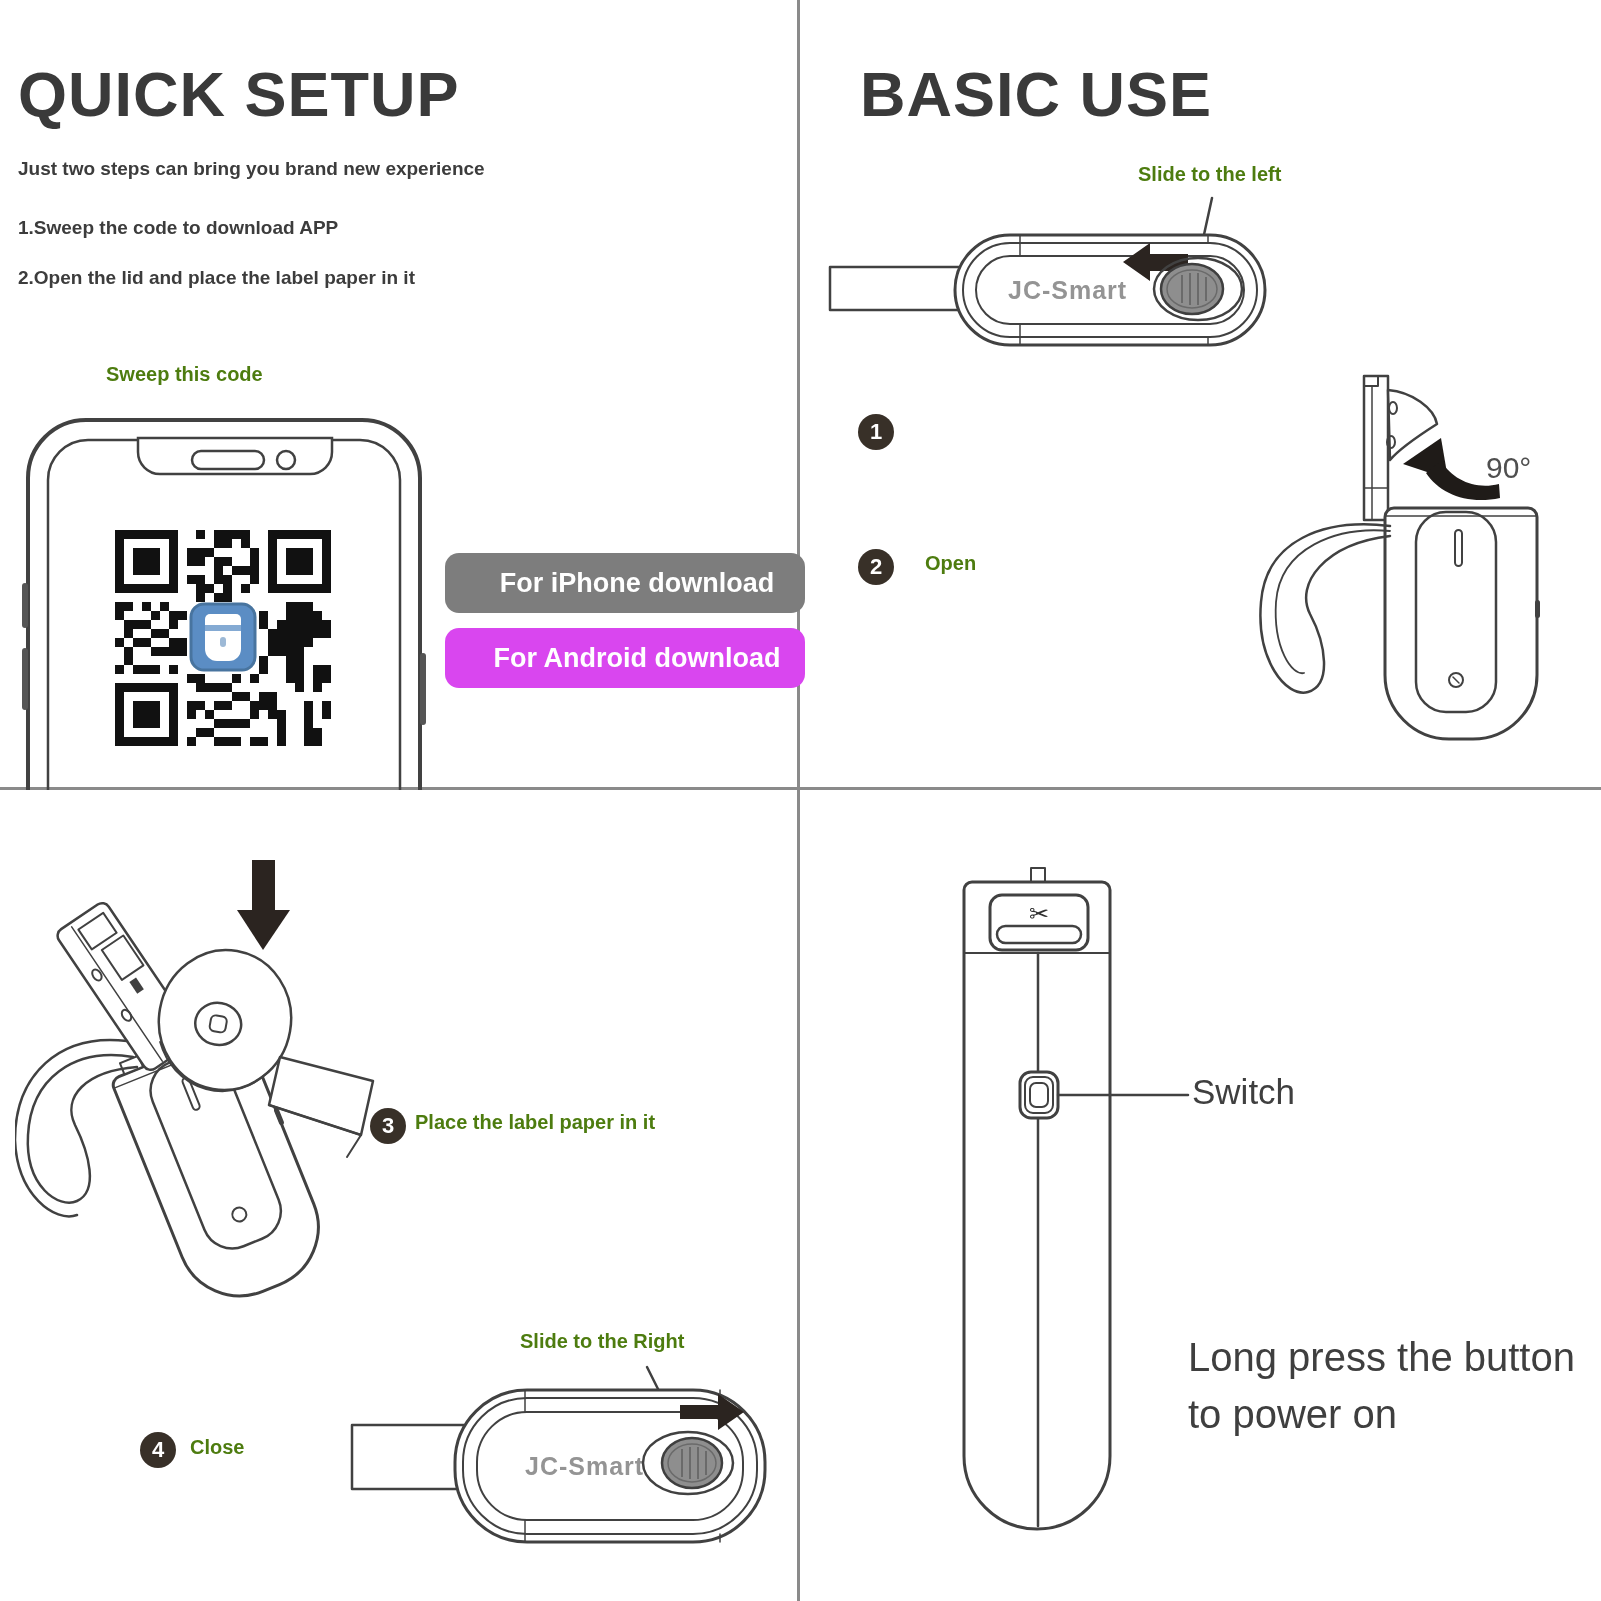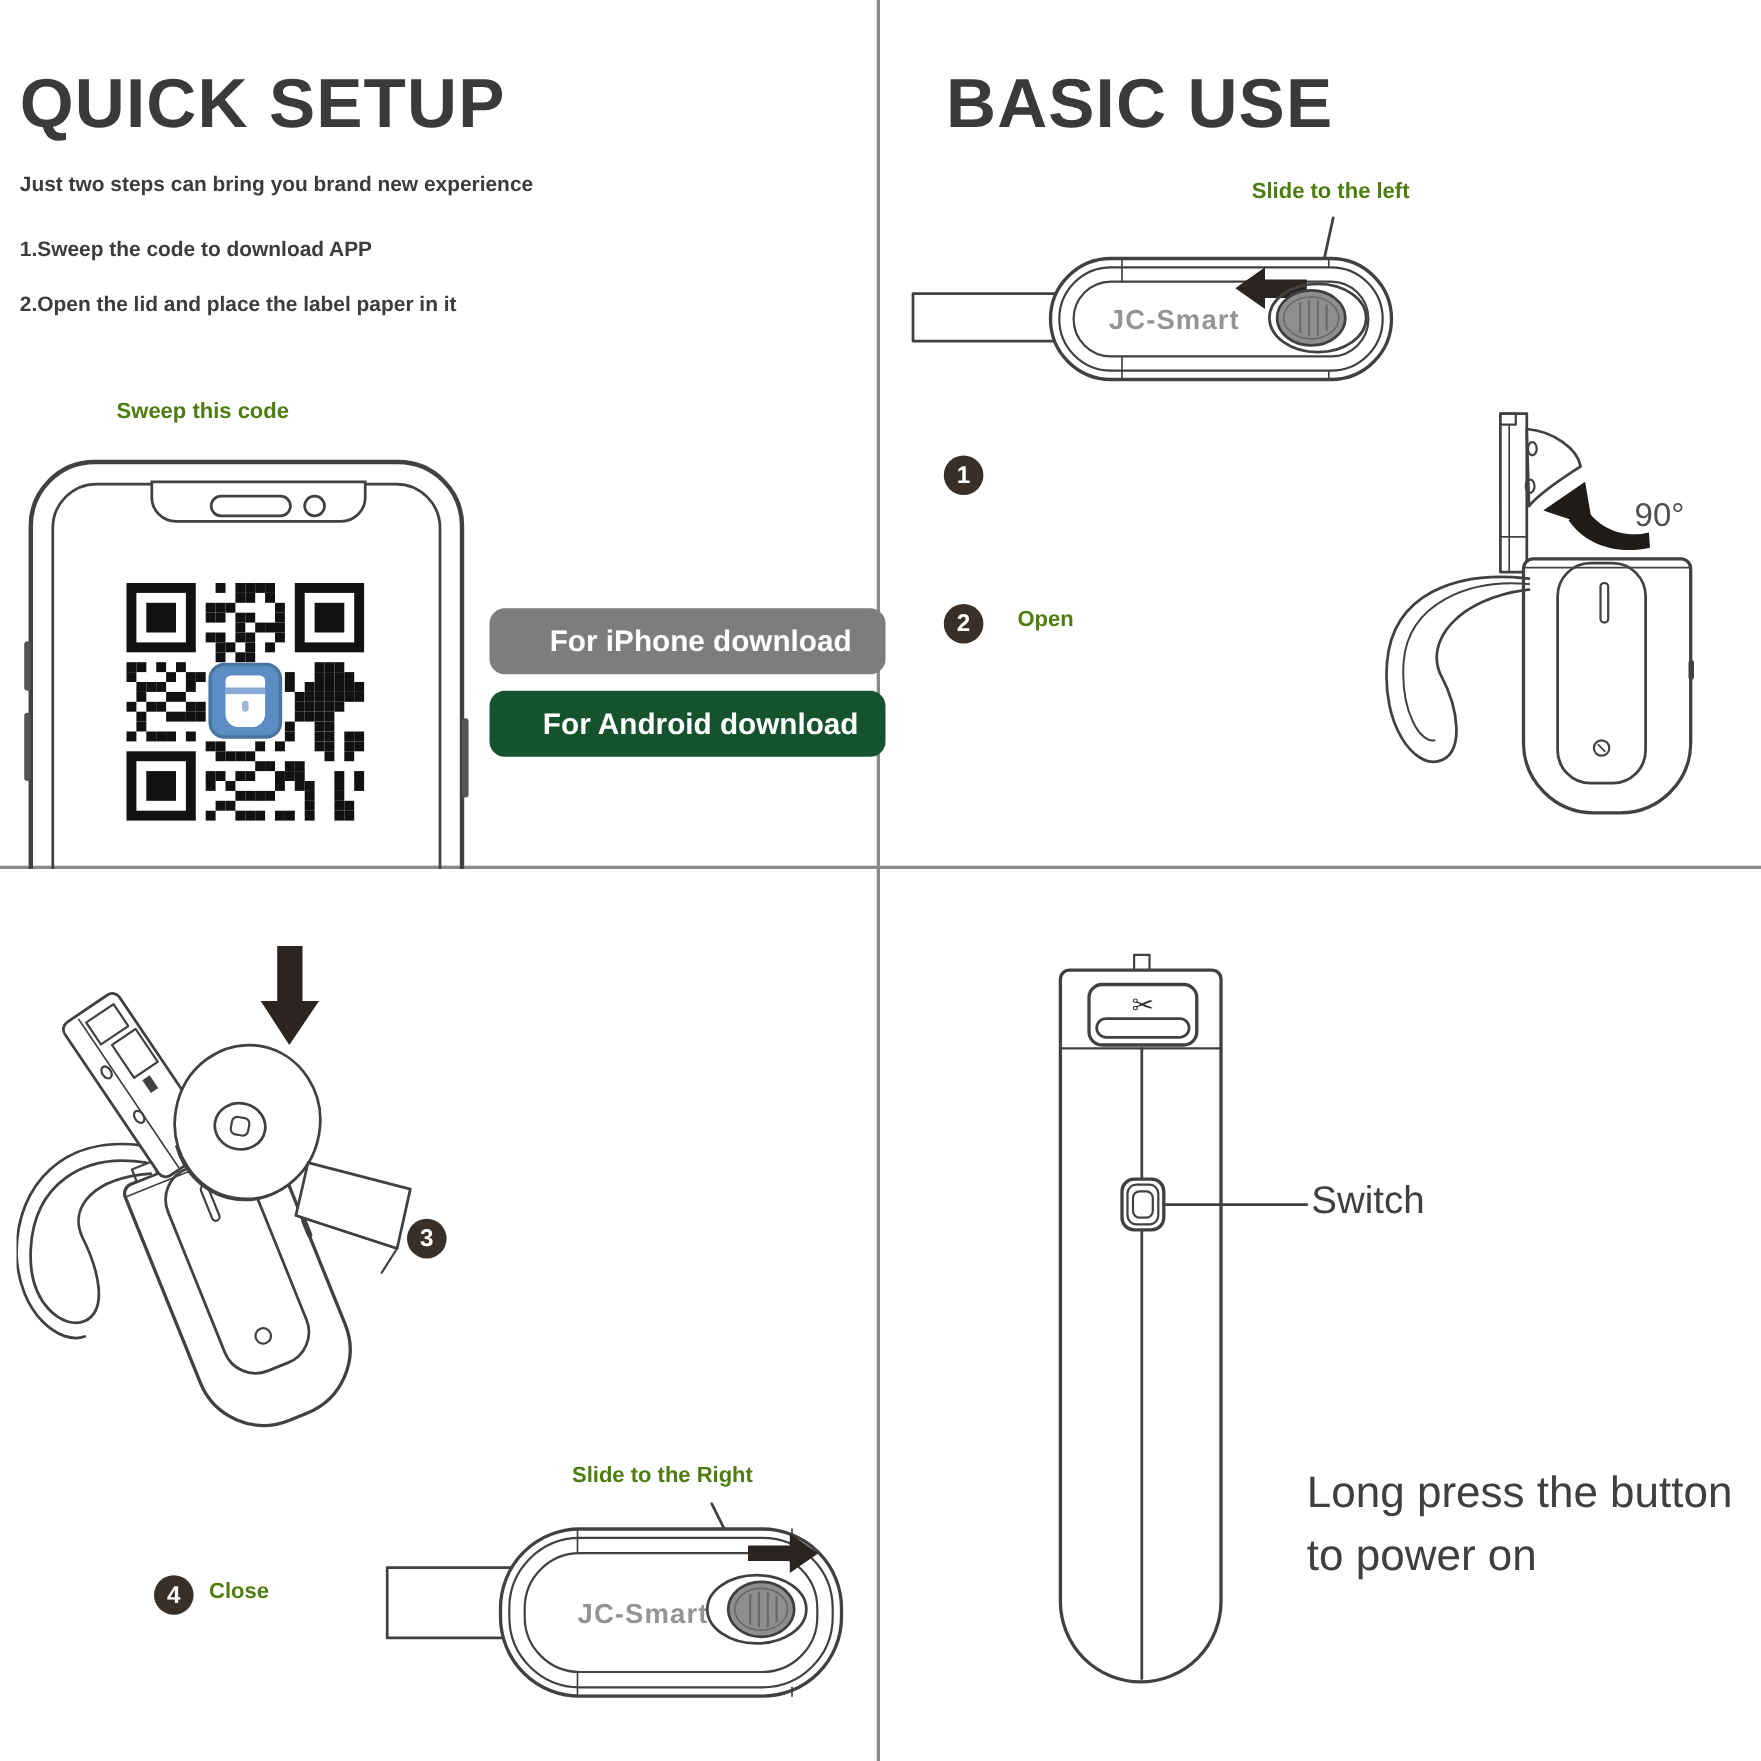--- a/index.html
+++ b/index.html
@@ -220,21 +220,21 @@
       <g transform="translate(76,74)">
         <rect x="0" y="0" width="64" height="66" rx="13" fill="#5b8dc4" stroke="#48749f" stroke-width="3"></rect>
         <path d="M19,10 h26 a5,5 0 0 1 5,5 v30 a12,12 0 0 1 -12,12 h-12 a12,12 0 0 1 -12,-12 v-30 a5,5 0 0 1 5,-5 z" fill="#fff"></path>
         <rect x="14" y="21" width="36" height="6" fill="#5b8dc4" opacity="0.75"></rect>
         <rect x="29" y="33" width="6" height="10" rx="3" fill="#9db9d6"></rect>
       </g>
     </g>
   </svg>
 
   <div class="abs dl-btn" style="left: 445px; top: 553px; background: rgb(125, 125, 125);">For iPhone download</div>
-  <div class="abs dl-btn" style="left: 445px; top: 628px; background: #14532d;">For Android download</div>
+  <div class="abs dl-btn" style="left: 445px; top: 628px; background: #d946ef;">For Android download</div>
 
   <div class="abs h1" style="left:860px;top:58px;">BASIC USE</div>
   <div class="abs label" style="left:1138px;top:163px;">Slide to the left</div>
 
   <svg class="abs" style="left:820px;top:195px;" width="480" height="190" viewBox="0 0 480 190">
     <line x1="392" y1="3" x2="373" y2="90" class="sk" stroke-width="2.5"></line>
     <rect x="10" y="72" width="132" height="43" class="skw" stroke-width="2.5"></rect>
     <rect x="135" y="40" width="310" height="110" rx="55" class="skw" stroke-width="3"></rect>
     <rect x="143" y="48" width="294" height="94" rx="47" class="sk" stroke-width="2"></rect>
     <rect x="156" y="61" width="268" height="68" rx="34" class="sk" stroke-width="2"></rect>
@@ -316,20 +316,21 @@
       <path d="M265,222 L358,246 L346,300 L254,270 Z" class="skw" stroke-width="2.5"></path>
       <path d="M254,270 L346,300 L332,322" class="sk" stroke-width="2"></path>
     </g>
     <g>
       <path d="M118,222 C58,212 16,244 13,300 C10,352 44,374 62,366 C84,356 74,318 60,290 C47,262 70,236 122,232" class="sk" stroke-width="2.5"></path>
       <path d="M112,206 C44,198 0,240 0,305 C2,360 40,388 62,380" class="sk" stroke-width="2.5"></path>
     </g>
   </svg>
 
   <div class="abs step-circle" style="left: 370px; top: 1108px; background: rgb(56, 48, 40);">3</div>
+  <div class="abs label" style="left:415px;top:1111px;">Place the label paper in it</div>
 
   <div class="abs label" style="left:520px;top:1330px;">Slide to the Right</div>
 
   <div class="abs step-circle" style="left: 140px; top: 1432px; background: rgb(56, 48, 40);">4</div>
   <div class="abs label" style="left:190px;top:1436px;">Close</div>
 
   <svg class="abs" style="left:335px;top:1365px;" width="450" height="210" viewBox="0 0 450 210">
     <line x1="312" y1="2" x2="352" y2="82" class="sk" stroke-width="2.5"></line>
     <rect x="17" y="60" width="112" height="64" class="skw" stroke-width="2.5"></rect>
     <rect x="120" y="25" width="310" height="152" rx="72" class="skw" stroke-width="3"></rect>

